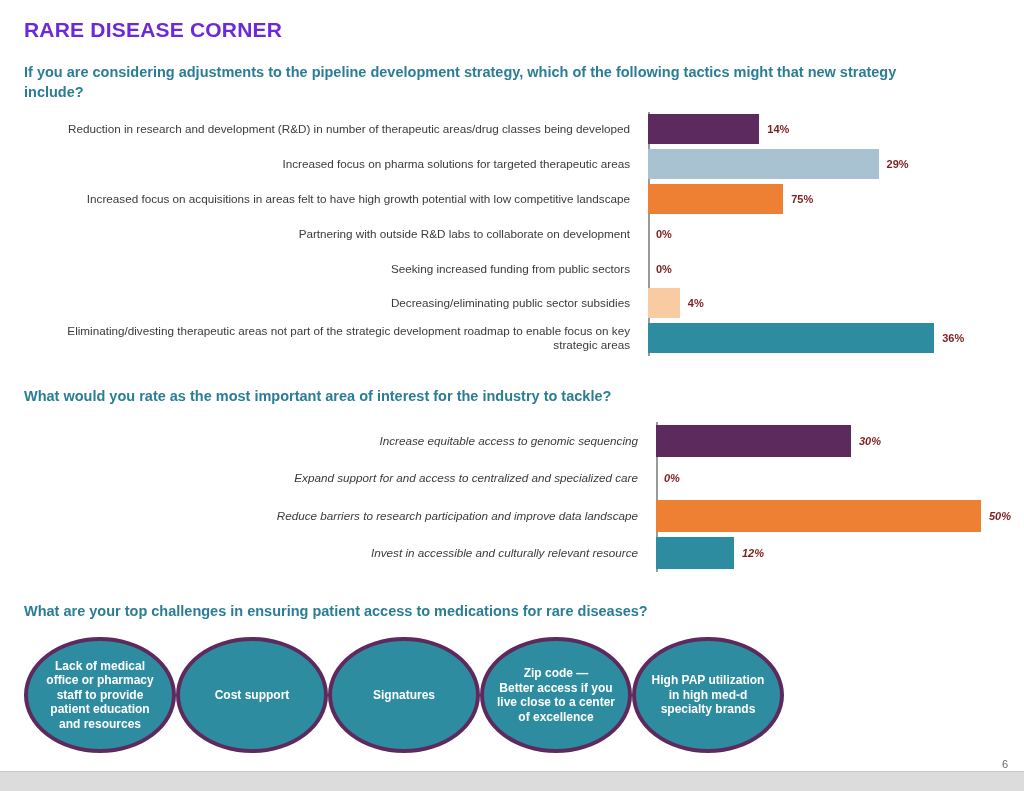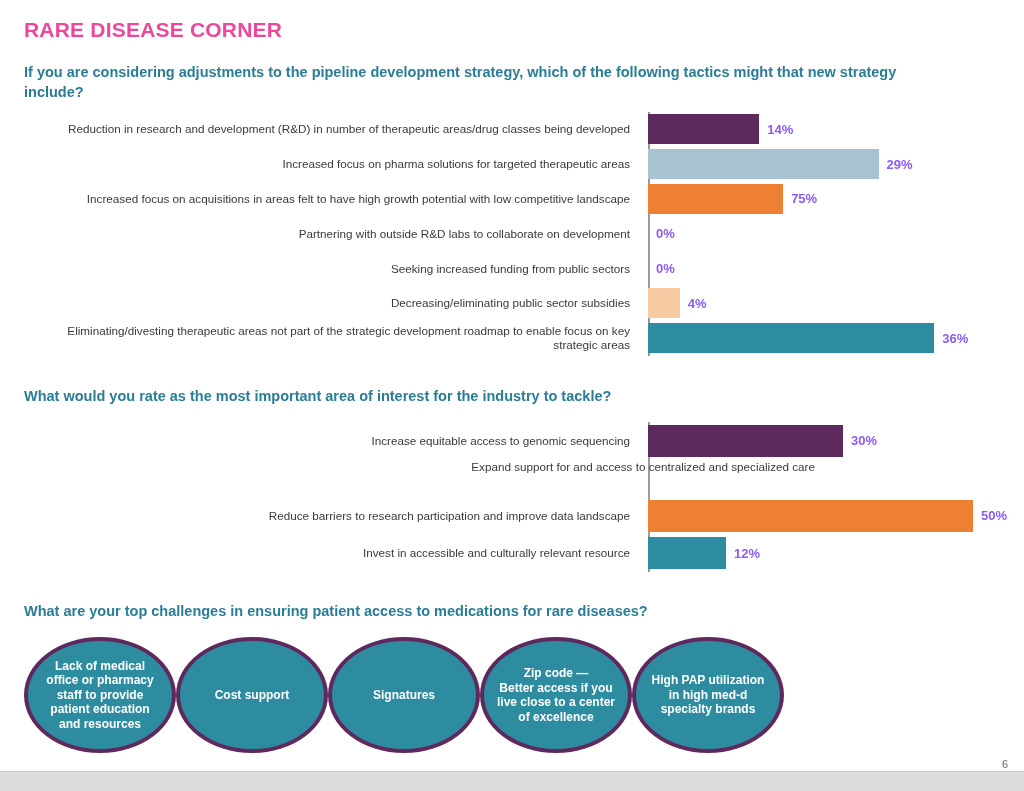--- a/index.html
+++ b/index.html
@@ -18,39 +18,39 @@
   }
 
   
   .slide-title {
     position: absolute;
     left: 24px;
     top: 18px;
     font-size: 21px;
     font-weight: bold;
     letter-spacing: 0.2px;
-    color: #ec4899;
+    color: #6d28d9;
   }
   .section-question {
     position: absolute;
     font-size: 14.5px;
     font-weight: bold;
     line-height: 20px;
     color: #2B7D96;
   }
   #q1 { left: 24px; top: 62px; width: 900px; }
   #q2 { left: 24px; top: 386px; width: 900px; }
   #q3 { left: 24px; top: 601px; width: 960px; }
 
   
   .chart {
     position: absolute;
   }
   #chart1 { left: 24px; top: 112px; width: 976px; height: 244px; }
-  #chart2 { left: 24px; top: 422px; width: 976px; height: 150px; }
+  #chart2 { left: 32px; top: 422px; width: 976px; height: 150px; font-style: italic; }
 
   .chart-inner {
     position: relative;
     width: 100%;
     height: 100%;
   }
   .axis-line {
     position: absolute;
     top: 0;
     bottom: 0;
@@ -82,23 +82,23 @@
     height: 100%;
     margin-left: 18px;
     display: flex;
     align-items: center;
   }
   .bar {
     height: 30px;
     flex: 0 0 auto;
   }
   .bar-value {
-    font-size: 13px;
-    font-weight: bold;
-    color: #8b5cf6;
+    font-size: 11px;
+    font-weight: bold;
+    color: #7f1d1d;
     margin-left: 8px;
     white-space: nowrap;
   }
 
   
   .ellipse-row {
     position: absolute;
     left: 24px;
     top: 634px;
     width: 976px;
@@ -210,21 +210,21 @@
   <div class="chart" id="chart2">
     <div class="chart-inner">
       <div class="axis-line"></div>
     <div class="row" style="top: 0px; height: 37.5px;">
           <div class="cat-label">Increase equitable access to genomic sequencing</div>
           <div class="bar-area">
             <div class="bar" style="width: 195px; height: 32px; background: rgb(92, 42, 92);"></div>
             <div class="bar-value">30%</div>
           </div>
         </div>
-        <div class="row" style="top: 37.5px; height: 37.5px; flex-direction: column;">
+        <div class="row" style="top: 37.5px; height: 37.5px;">
           <div class="cat-label">Expand support for and access to centralized and specialized care</div>
           <div class="bar-area">
             <div class="bar-value">0%</div>
           </div>
         </div>
         <div class="row" style="top: 75px; height: 37.5px;">
           <div class="cat-label">Reduce barriers to research participation and improve data landscape</div>
           <div class="bar-area">
             <div class="bar" style="width: 325px; height: 32px; background: rgb(238, 128, 51);"></div>
             <div class="bar-value">50%</div>

